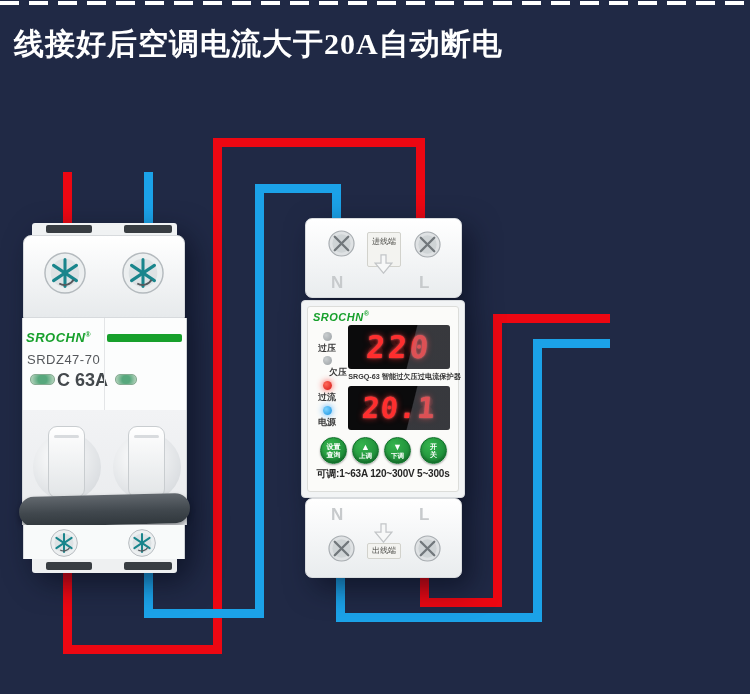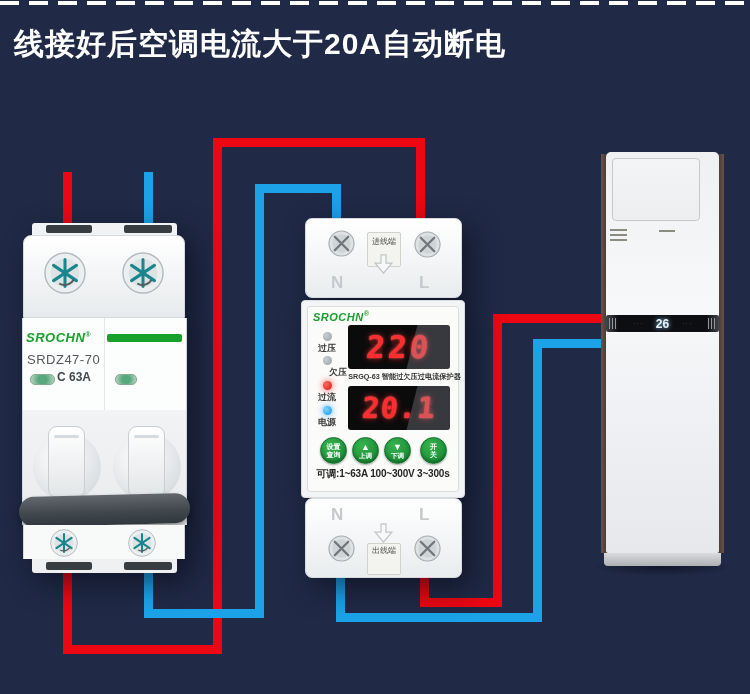--- a/index.html
+++ b/index.html
@@ -3,41 +3,41 @@
 <meta charset="utf-8">
 <style>
   html,body{margin:0;padding:0;background:#10152a;}
   #canvas{position:relative;width:750px;height:694px;background:#202945;overflow:hidden;
           font-family:"Liberation Sans","DejaVu Sans",sans-serif;}
   .abs{position:absolute;}
   
   .dash-top{left:0;top:1px;width:750px;height:4px;
     background:repeating-linear-gradient(90deg,#ffffff 0 19px,transparent 19px 29px);}
   
-  .title1{left:14px;top:24px;color:#fff;font-size:30px;font-weight:bold;letter-spacing:1px;white-space:nowrap;}
+  .title1{left:14px;top:24px;color:#fff;font-size:30px;font-weight:bold;letter-spacing:1px;white-space:nowrap;font-family:Liberation Serif, serif;}
   .title2{left:14px;top:73px;color:#fff;font-size:27px;font-weight:bold;letter-spacing:1px;white-space:nowrap;}
   
   .wire{position:absolute;z-index:1;}
   .wred{background:#ec0712;}
   .wblue{background:#1ba2e8;}
   
   .device{position:absolute;z-index:2;}
   
   #breaker{left:22px;top:223px;width:163px;height:350px;filter:drop-shadow(9px 10px 14px rgba(4,8,22,.55));}
   .bk-cap-top{left:10px;top:0;width:145px;height:13px;background:#f0f2f3;border-radius:3px 3px 0 0;}
   .bk-slot{background:#383d42;border-radius:2px;height:8px;}
   .bk-body-top{left:1px;top:12px;width:162px;height:83px;background:linear-gradient(180deg,#ffffff,#e7eaec);
      border:1px solid #d7dadd;border-radius:8px 8px 0 0;box-sizing:border-box;}
   .bk-face-mid{left:0;top:95px;width:165px;height:92px;background:#fcfdfd;border-left:1px solid #d7dadd;border-right:1px solid #cfd3d6;box-sizing:border-box;}
   .brand-green{color:#17a02c;font-style:italic;font-weight:bold;font-size:13px;letter-spacing:.5px;white-space:nowrap;}
   .brand-green sup{font-size:7px;}
   .bk-greenbar{left:85px;top:111px;width:75px;height:8px;background:#17a02c;border-radius:2px;}
   .bk-model{left:5px;top:129px;font-size:13px;color:#55585c;letter-spacing:.5px;}
   .bk-pill{background:radial-gradient(circle at 50% 50%,#57a87d 35%,#a8cdb4 85%);border:1px solid #86ab92;border-radius:5px;}
-  .bk-rating{left:35px;top:147px;font-size:12px;font-weight:bold;color:#43484c;}
+  .bk-rating{left:35px;top:147px;font-size:18px;font-weight:bold;color:#43484c;}
   .bk-divider{left:82px;top:95px;width:1px;height:92px;background:#e3e5e7;}
   .bk-face-low{left:0;top:187px;width:165px;height:115px;background:linear-gradient(180deg,#f2f3f5,#e9ebed);
      border-left:1px solid #d7dadd;border-right:1px solid #cfd3d6;box-sizing:border-box;}
   .bk-recess{width:68px;height:68px;border-radius:50%;background:radial-gradient(circle at 40% 35%,#ffffff,#dde0e3 70%,#cdd1d4);}
   .bk-rocker{width:37px;height:72px;background:linear-gradient(180deg,#ffffff,#e2e5e7);
      border:1px solid #c9cdd0;border-radius:9px;box-sizing:border-box;}
   .bk-rocker:before{content:"";position:absolute;left:5px;top:8px;right:5px;height:3px;background:#d8dbde;border-radius:2px;}
   .bk-tiebar{left:-3px;top:272px;width:171px;height:30px;border-radius:15px;
      background:linear-gradient(180deg,#62686e,#41484e 55%,#31383d);transform:rotate(-1.5deg);
      box-shadow:0 3px 5px rgba(10,12,20,.4);}
@@ -250,50 +250,31 @@
       <div class="lb">上调</div>
     </div>
     <div class="abs pr-btn" style="left:83px;top:219px">
       <div class="gl">▼</div>
       <div class="lb">下调</div>
     </div>
     <div class="abs pr-btn" style="left:119px;top:219px">
       <div class="t2">开</div>
       <div class="t2">关</div>
     </div>
-    <div class="abs pr-range">可调:1~63A 100~300V 3~300s</div>
+    <div class="abs pr-range">可调:1~63A 120~300V 5~300s</div>
 
     <div class="abs pr-block" style="left:4px;top:280px;width:157px;height:80px"></div>
     <div class="abs pr-NL" style="left:30px;top:287px">N</div>
     <div class="abs pr-NL" style="left:118px;top:287px">L</div>
     <svg class="abs" style="left:73px;top:305px" width="19" height="20">
         <use href="#arrow-hollow" xlink:href="#arrow-hollow"></use>
       </svg>
-    <div class="abs pr-termlabel" style="left:66px;top:325px;width:34px;height:32px;line-height:14px">出线端</div>
+    <div class="abs pr-termlabel" style="left:66px;top:325px;width:34px;height:16px;line-height:14px">出线端</div>
     <svg class="abs" style="left:27px;top:317px" width="27" height="27">
         <use href="#screw-gray" xlink:href="#screw-gray"></use>
       </svg>
     <svg class="abs" style="left:113px;top:317px" width="27" height="27">
         <use href="#screw-gray" xlink:href="#screw-gray"></use>
       </svg>
   </div>
 
-  <div id="ac" class="device">
-    <div class="abs ac-shadow"></div>
-    <div class="abs ac-band" style="left:0;background:linear-gradient(90deg,#6a524b,#43332e)"></div>
-    <div class="abs ac-band" style="left:116px;background:linear-gradient(270deg,#6a524b,#43332e)"></div>
-    <div class="abs ac-face"></div>
-    <div class="abs ac-panel"></div>
-    <div class="abs ac-badge" style="left:9px;top:77px;width:17px;height:12px"></div>
-    <div class="abs ac-badge" style="left:58px;top:78px;width:16px;height:4px"></div>
-    <div class="abs ac-strip"></div>
-    <div class="abs ac-grille" style="left:8px"></div>
-    <div class="abs ac-grille" style="left:107px"></div>
-    <div class="abs ac-temp">
-      <span class="ac-micro" style="left:28px">···</span>
-      <span>26</span>
-      <span class="ac-micro" style="right:26px">···</span>
-    </div>
-    <div class="abs ac-sep"></div>
-    <div class="abs ac-base"></div>
-  </div>
 
 </div>
 
 </body></html>

